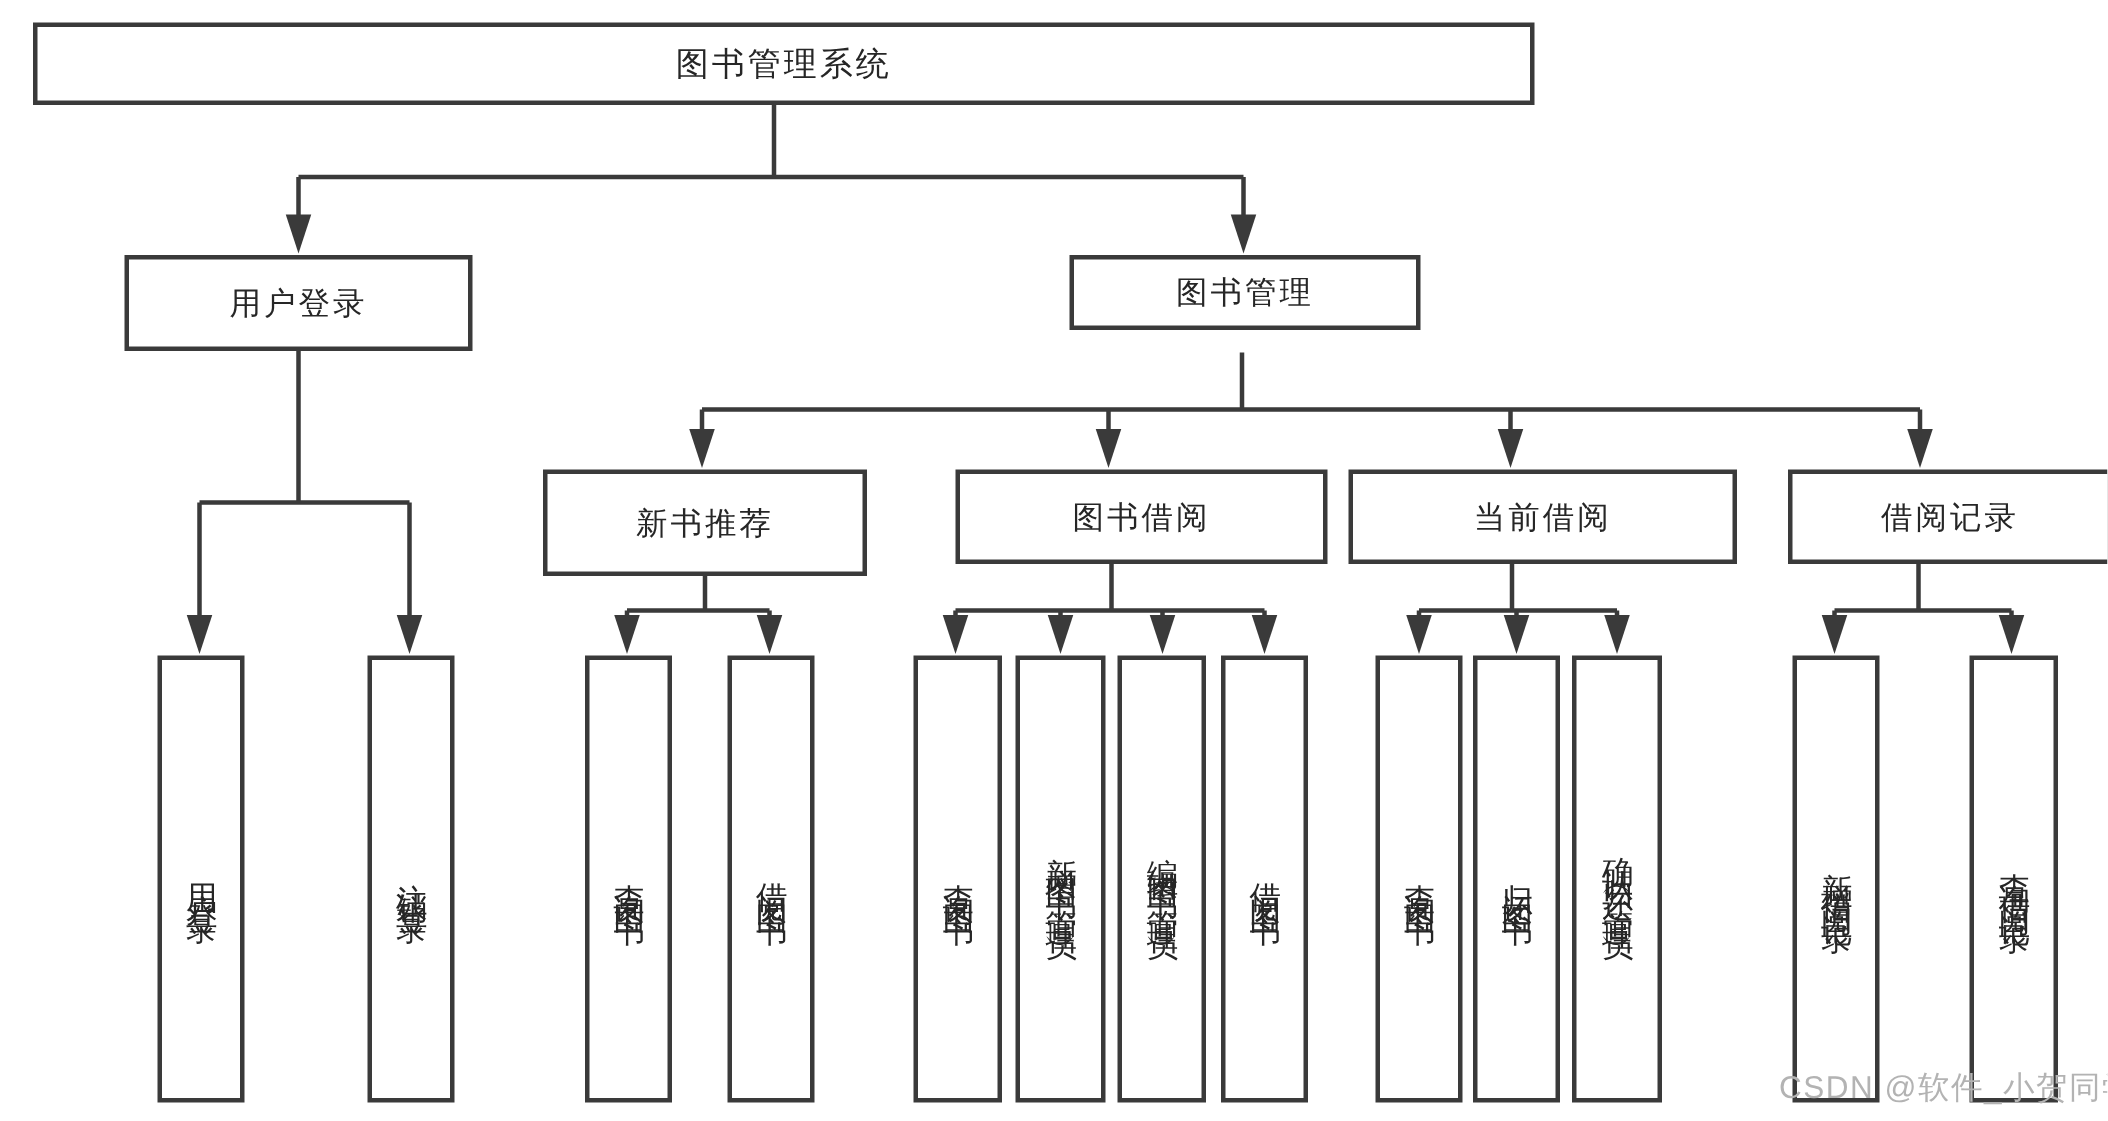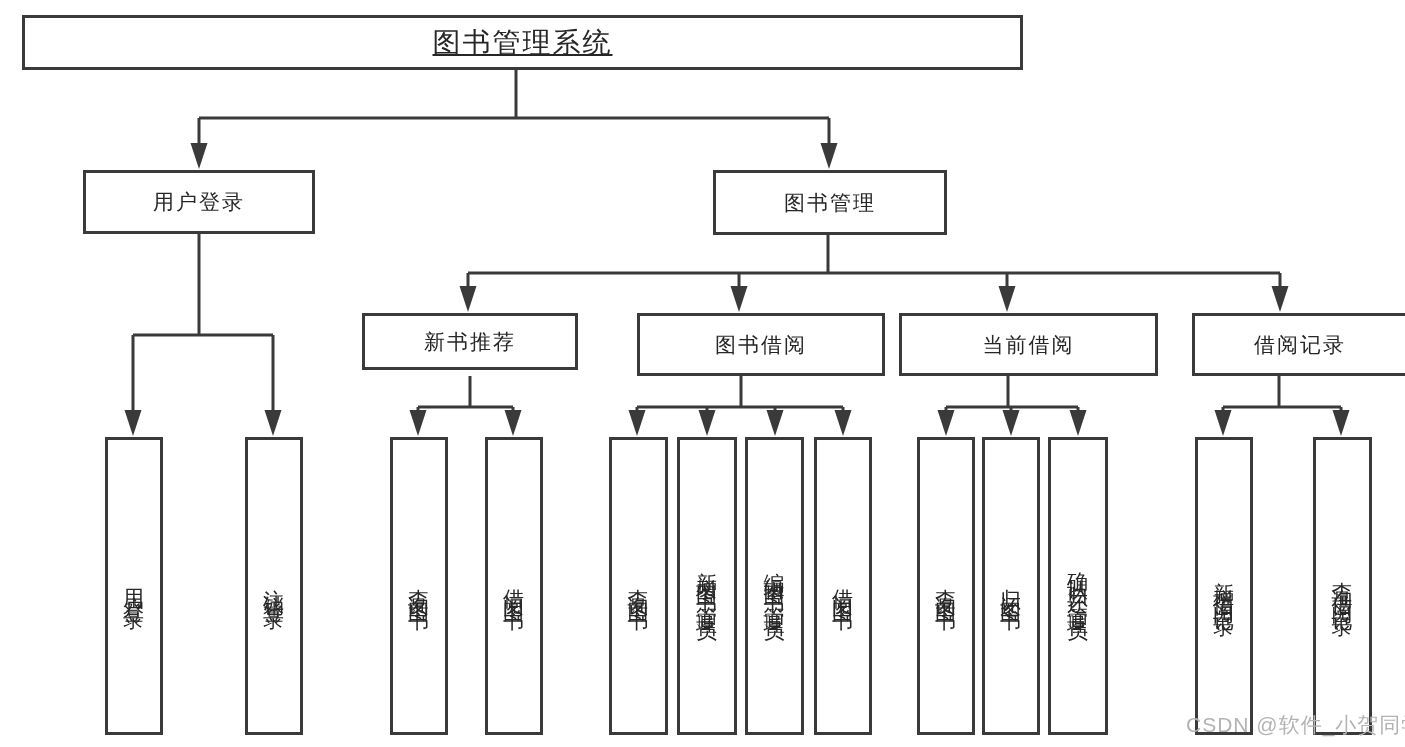--- a/index.html
+++ b/index.html
@@ -25,21 +25,21 @@
     display: flex;
     align-items: center;
     justify-content: center;
     z-index: 2;
   }
   .hnode {
     font-size: 21px;
     letter-spacing: 2px;
     white-space: nowrap;
   }
-  .root-node { font-size: 28px; text-decoration: underline; }
+  .root-node { font-size: 22px; }
   .vnode {
     writing-mode: vertical-rl;
     text-orientation: mixed;
     font-size: 21px;
     letter-spacing: 7px;
     line-height: 1;
   }
   .watermark {
     position: absolute;
     left: 1186px;
@@ -89,25 +89,25 @@
     </g>
   </svg>
 
   <div class="node hnode root-node" style="left:22px;top:15px;width:1001px;height:55px;">
     <span>图书管理系统</span>
   </div>
 
   <div class="node hnode" style="left:83px;top:170px;width:232px;height:64px;">
     <span>用户登录</span>
   </div>
-  <div class="node hnode" style="left:713px;top:170px;width:234px;height:65px;">
+  <div class="node hnode" style="left:713px;top:170px;width:234px;height:50px;">
     <span>图书管理</span>
   </div>
 
-  <div class="node hnode" style="left:362px;top:313px;width:216px;height:57px;">
+  <div class="node hnode" style="left:362px;top:313px;width:216px;height:71px;">
     <span>新书推荐</span>
   </div>
   <div class="node hnode" style="left:637px;top:313px;width:248px;height:63px;font-family:Liberation Serif, serif;">
     <span>图书借阅</span>
   </div>
   <div class="node hnode" style="left:899px;top:313px;width:259px;height:63px;">
     <span>当前借阅</span>
   </div>
   <div class="node hnode" style="left:1172px;top:313px;width:216px;height:63px;margin-left:20px;">
     <span>借阅记录</span>

